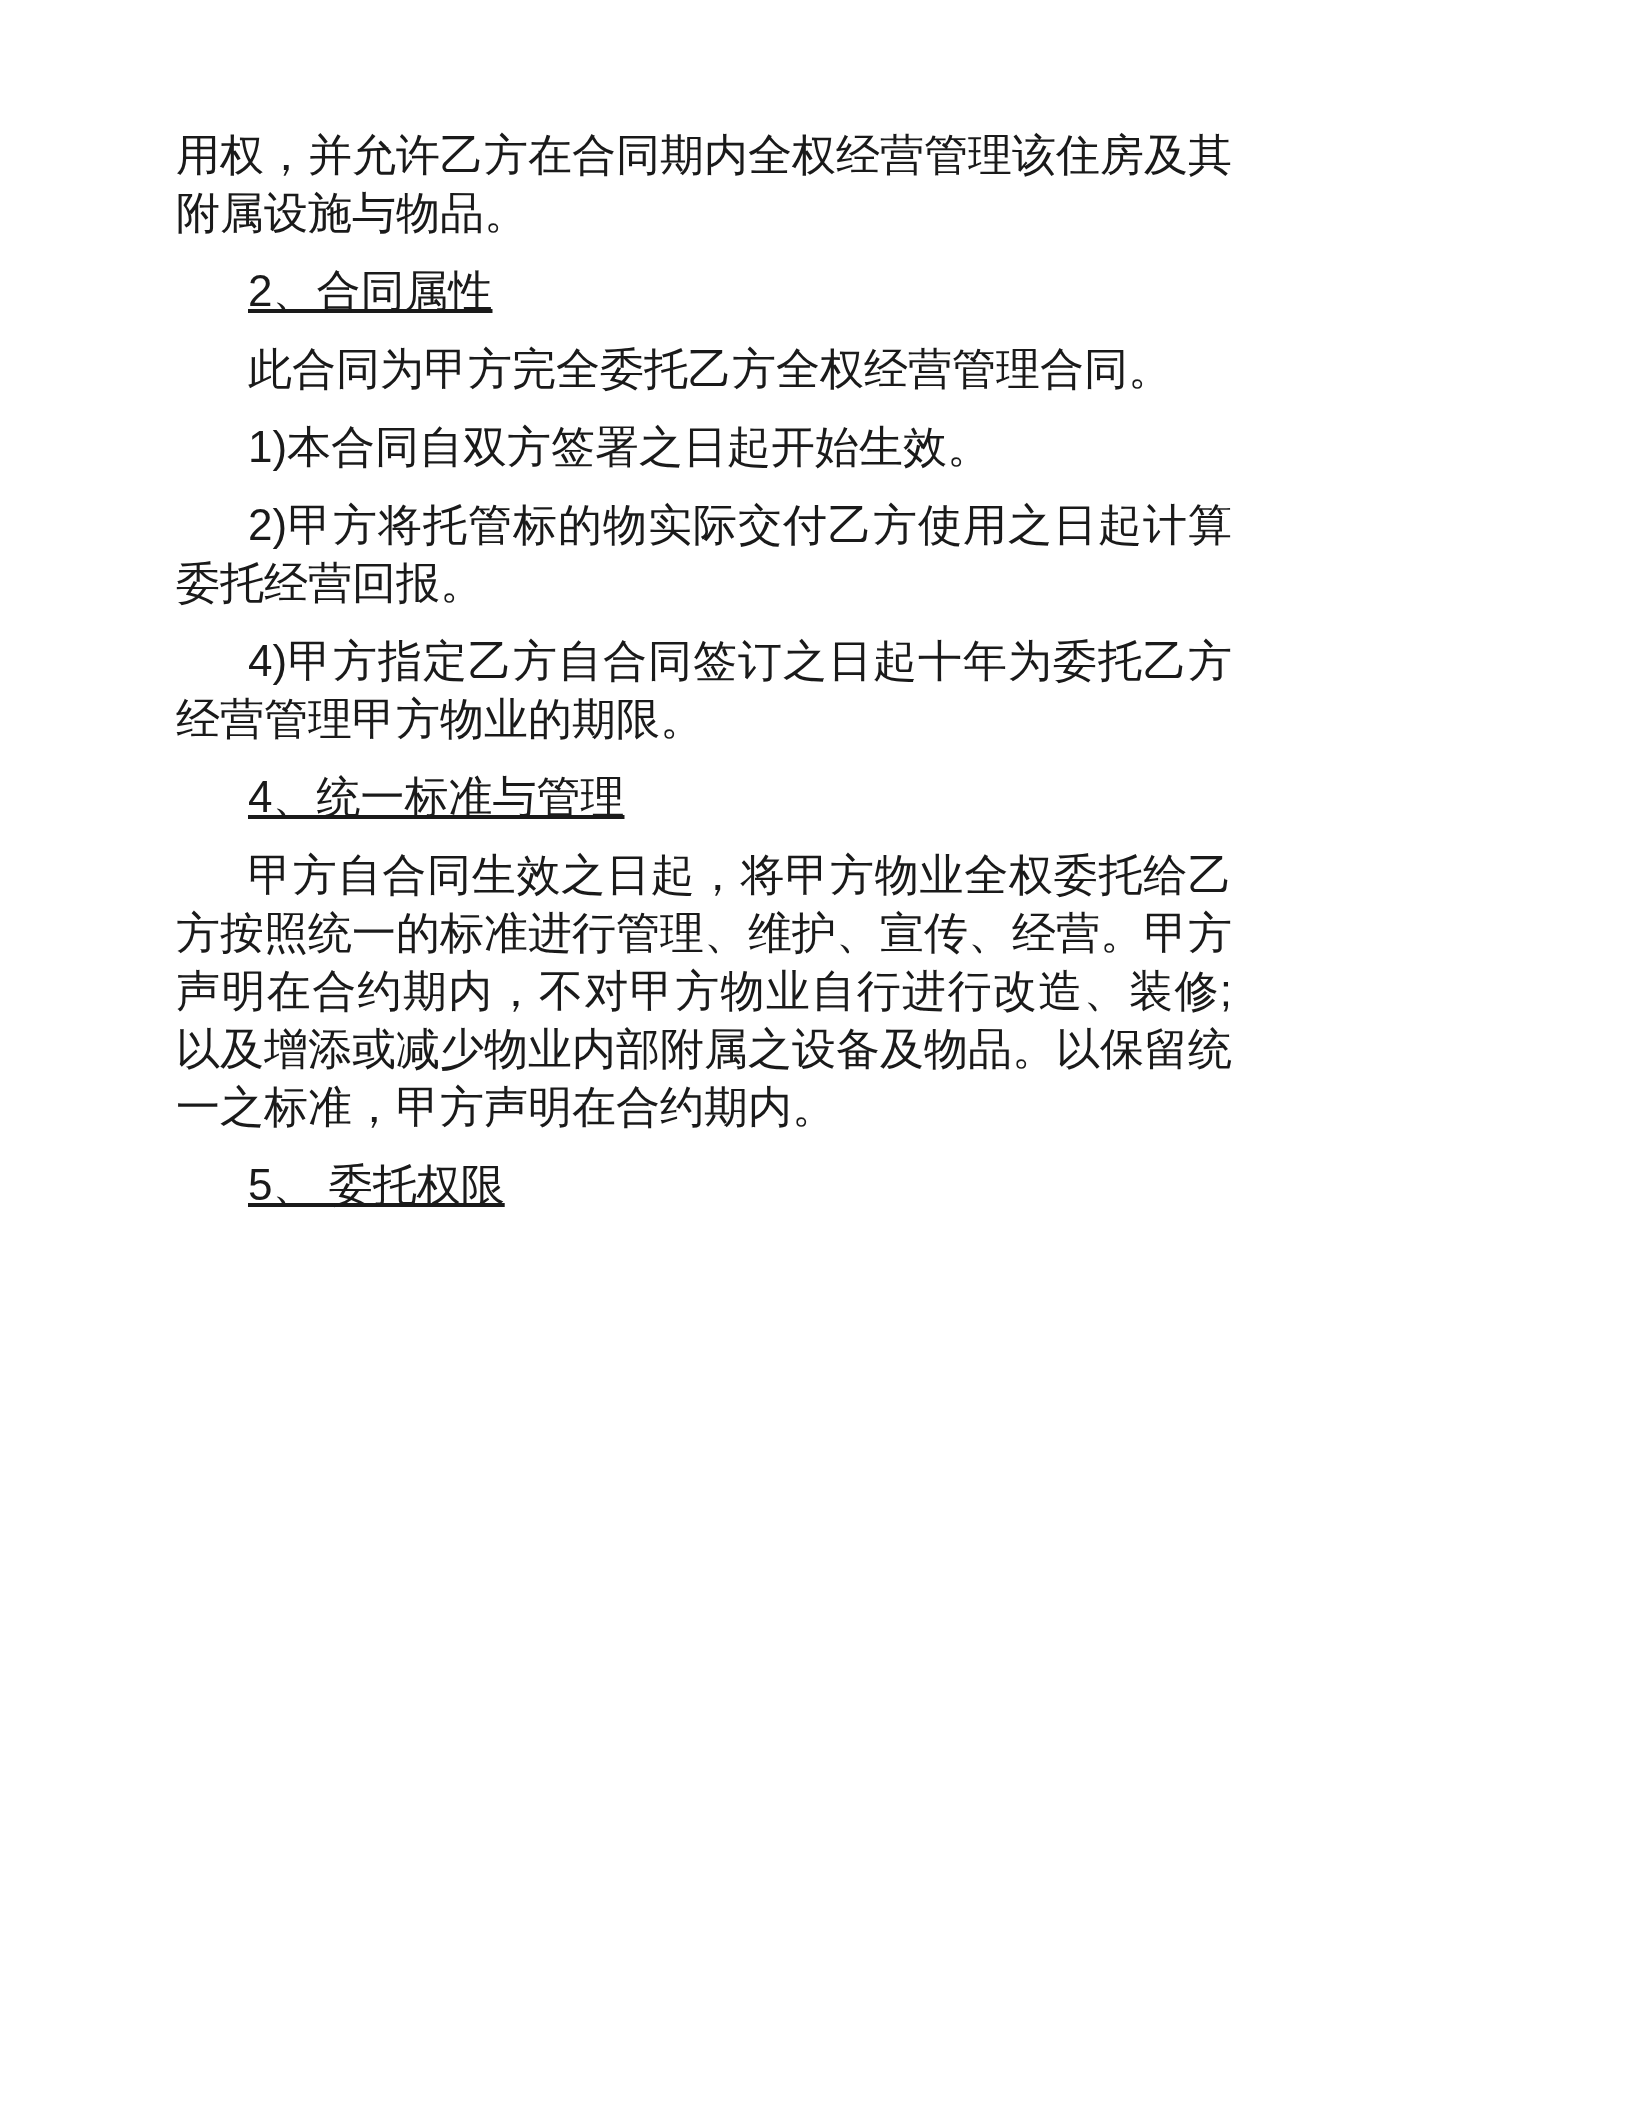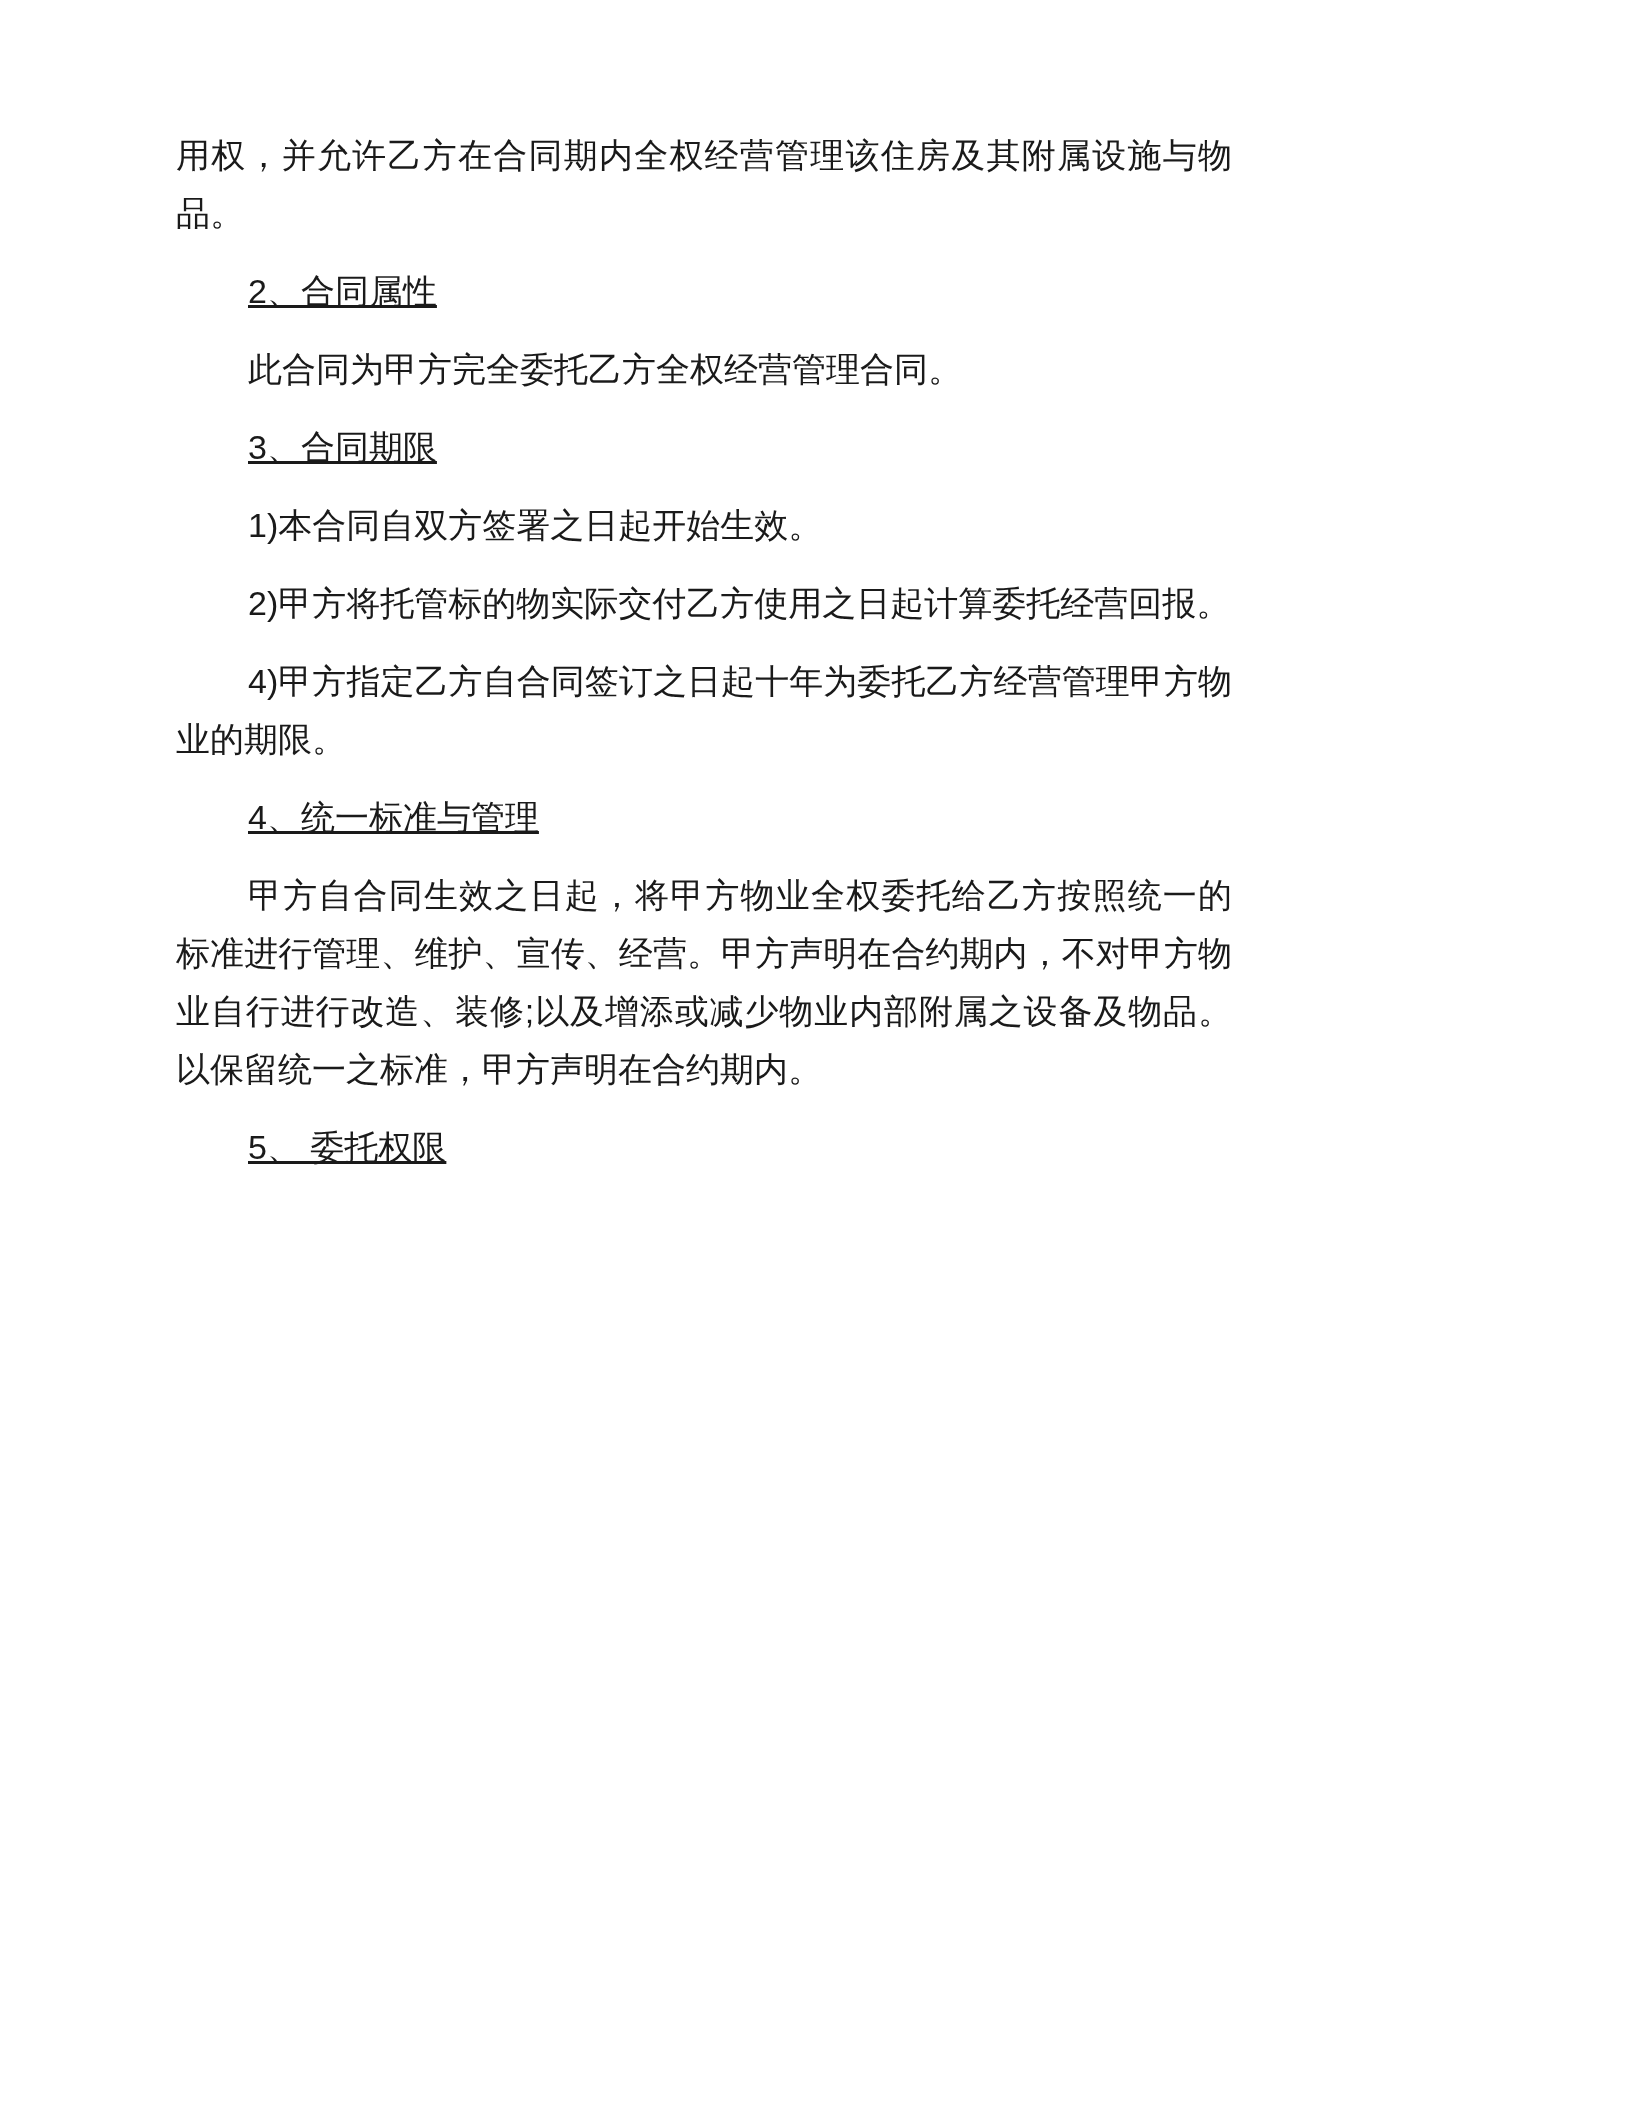--- a/index.html
+++ b/index.html
@@ -16,21 +16,21 @@
   .page {
     box-sizing: border-box;
     width: 1632px;
     height: 2112px;
     padding: 126px 400px 0 176px;
     background: #ffffff;
     overflow: hidden;
   }
   .doc p {
     margin: 0 0 20px 0;
-    font-size: 34px;
+    font-size: 44px;
     line-height: 58px;
     font-weight: 500;
     text-align: justify;
     text-justify: inter-ideograph;
     word-break: normal;
   }
   .doc p.indent {
     text-indent: 72px;
   }
   .doc p.heading {
@@ -43,21 +43,20 @@
 
 <div class="page">
   <div class="doc">
 
     <p class="body">用权，并允许乙方在合同期内全权经营管理该住房及其附属设施与物品。</p>
 
     <p class="indent heading">2、合同属性</p>
 
     <p class="indent body">此合同为甲方完全委托乙方全权经营管理合同。</p>
 
-    <p class="indent heading">3、合同期限</p>
 
     <p class="indent body">1)本合同自双方签署之日起开始生效。</p>
 
     <p class="indent body">2)甲方将托管标的物实际交付乙方使用之日起计算委托经营回报。</p>
 
     <p class="indent body">4)甲方指定乙方自合同签订之日起十年为委托乙方经营管理甲方物业的期限。</p>
 
     <p class="indent heading">4、统一标准与管理</p>
 
     <p class="indent body">甲方自合同生效之日起，将甲方物业全权委托给乙方按照统一的标准进行管理、维护、宣传、经营。甲方声明在合约期内，不对甲方物业自行进行改造、装修;以及增添或减少物业内部附属之设备及物品。以保留统一之标准，甲方声明在合约期内。</p>

